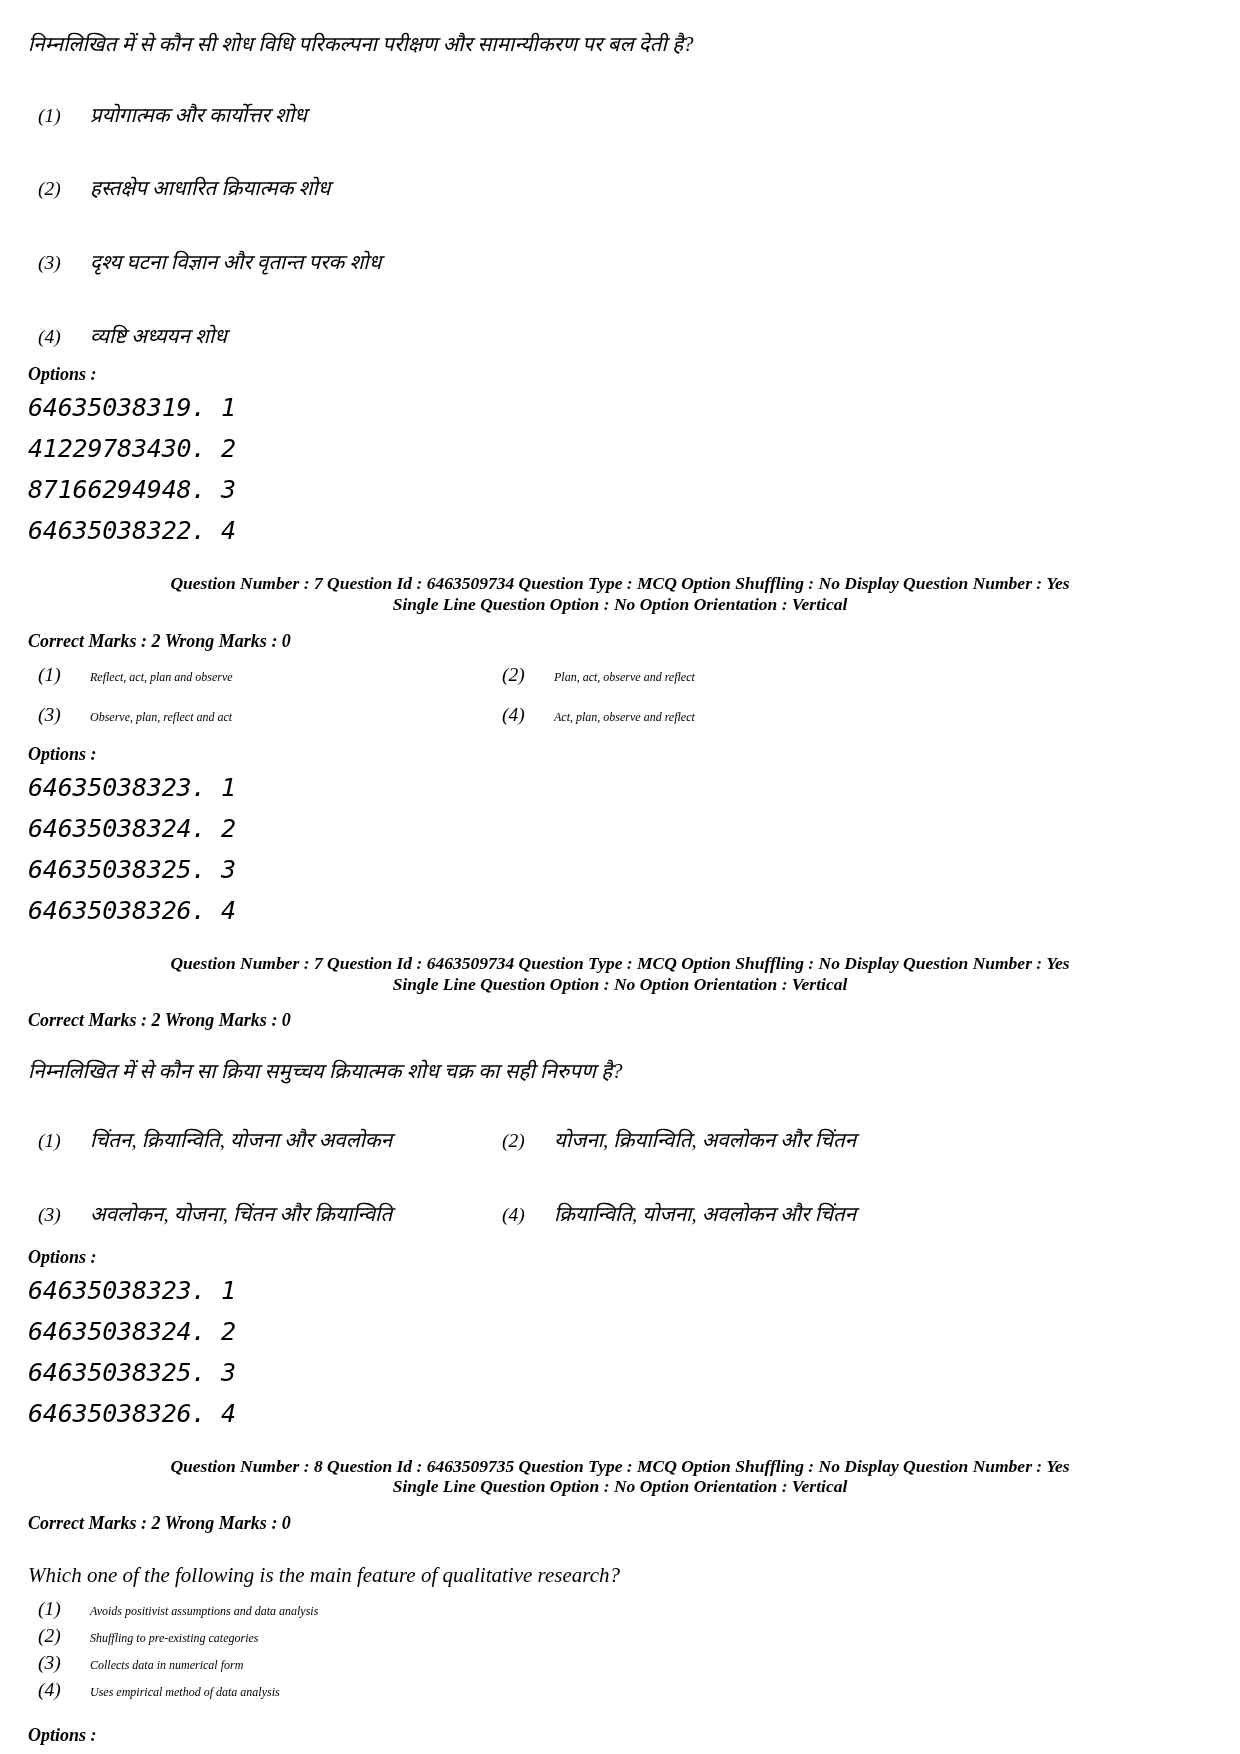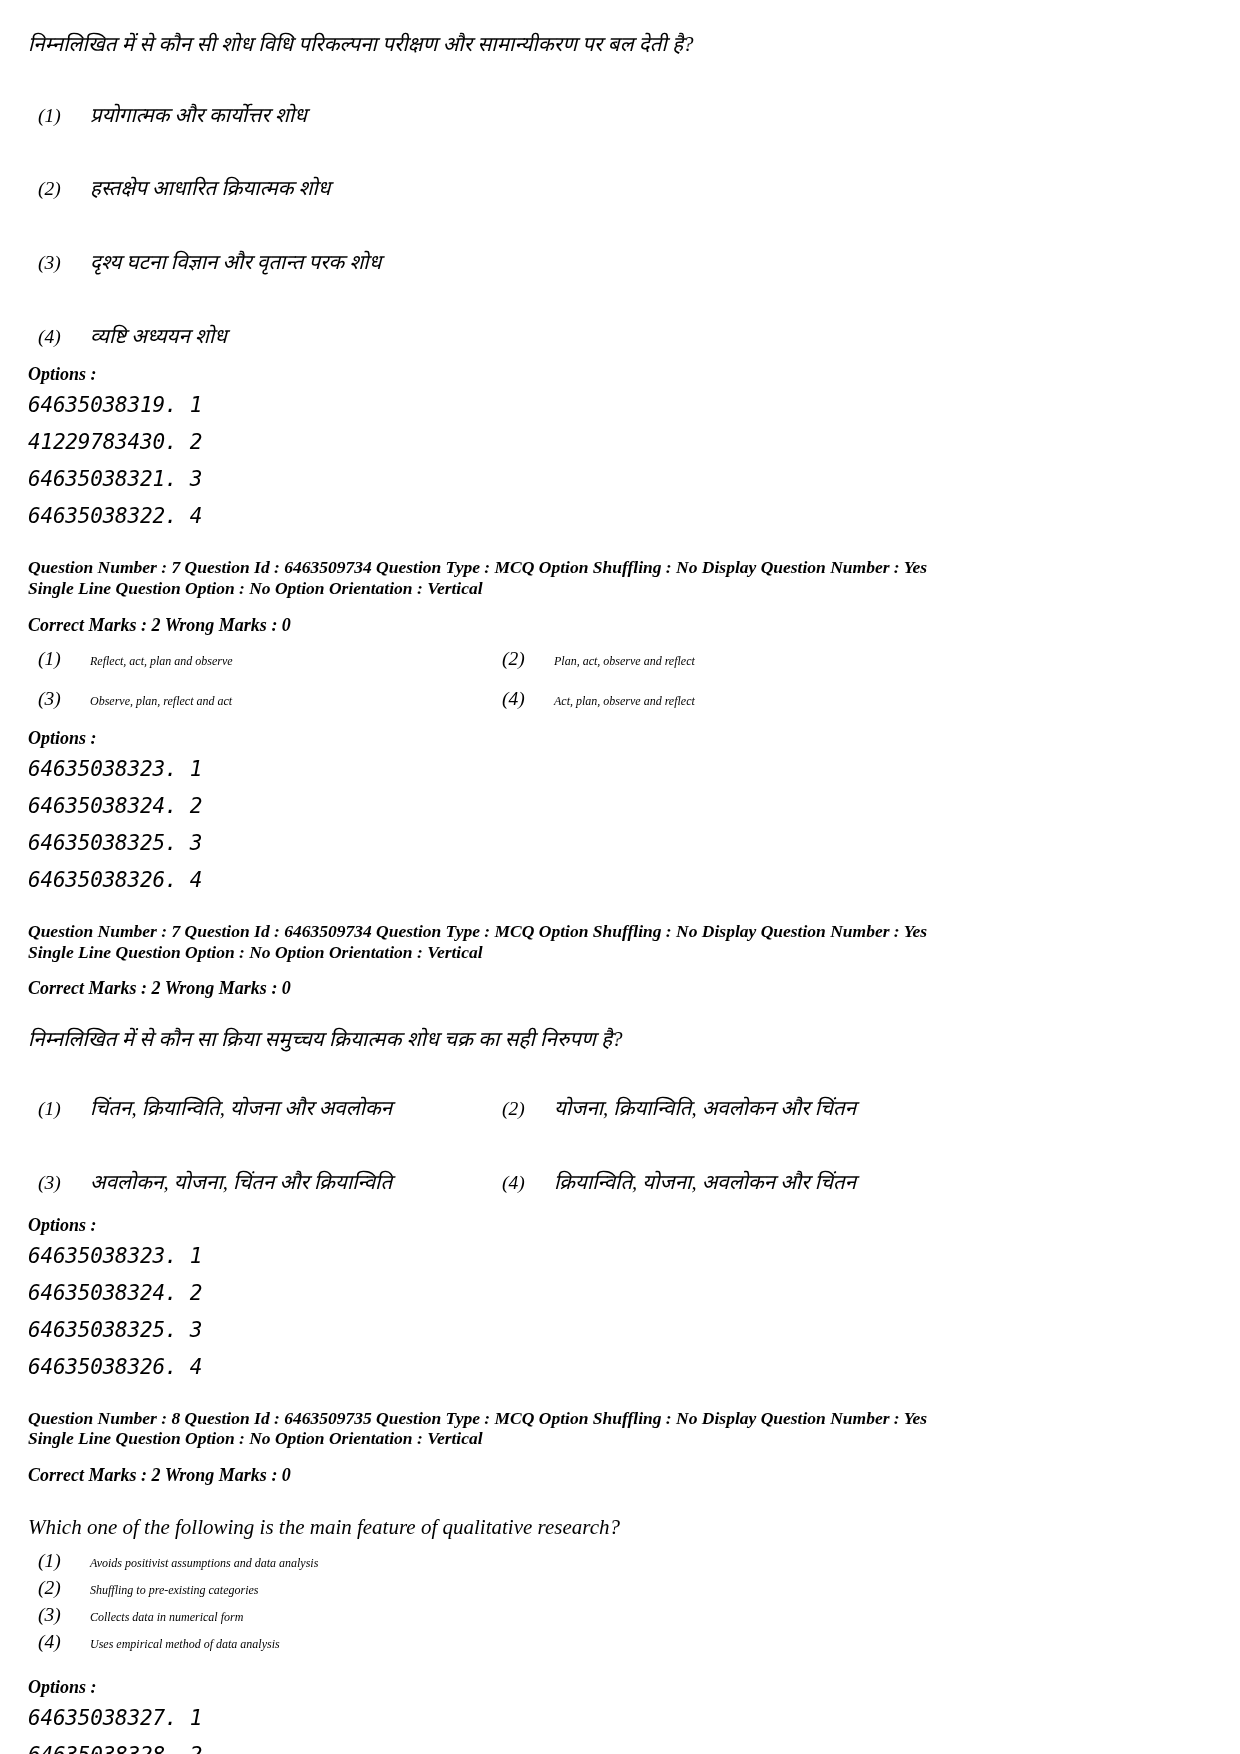--- a/index.html
+++ b/index.html
@@ -86,33 +86,34 @@
   .cell.c2 .opt-num { width: 56px; flex: 0 0 56px; padding-left: 4px; }
 
   
   .options-label {
     font-weight: bold;
     font-size: 18px;
     margin: 14px 0 10px 0;
   }
   .option-code {
     font-family: "DejaVu Sans Mono", "Liberation Mono", monospace;
-    font-size: 21px;
+    font-size: 25px;
     line-height: 1.0;
     margin: 0 0 16px 0;
     letter-spacing: -0.2px;
   }
 
   
   .meta {
     font-weight: bold;
     font-size: 17.5px;
     line-height: 1.18;
     margin: 0;
     white-space: nowrap;
+    text-align: center;
   }
   .meta-marks {
     font-weight: bold;
     font-size: 18px;
     line-height: 1.18;
     margin: 16px 0 0 0;
   }
   .meta-block {
     margin-top: 30px;
   }
@@ -142,21 +143,21 @@
         </div>
         <div class="opt-row tight">
           <span class="opt-num">(4)</span>
           <span class="opt-txt hi">व्यष्टि अध्ययन शोध</span>
         </div>
       </div>
 
       <p class="options-label">Options :</p>
       <p class="option-code">64635038319. 1</p>
       <p class="option-code">41229783430. 2</p>
-      <p class="option-code">64635038321. 3</p>
+      <p class="option-code">87166294948. 3</p>
       <p class="option-code">64635038322. 4</p>
     </section>
 
     <section class="meta-block">
       <p class="meta">Question Number : 7  Question Id : 6463509734  Question Type : MCQ  Option Shuffling : No  Display Question Number : Yes</p>
       <p class="meta">Single Line Question Option : No  Option Orientation : Vertical</p>
       <p class="meta-marks">Correct Marks : 2  Wrong Marks : 0</p>
 
 
       <div class="opts-grid">

